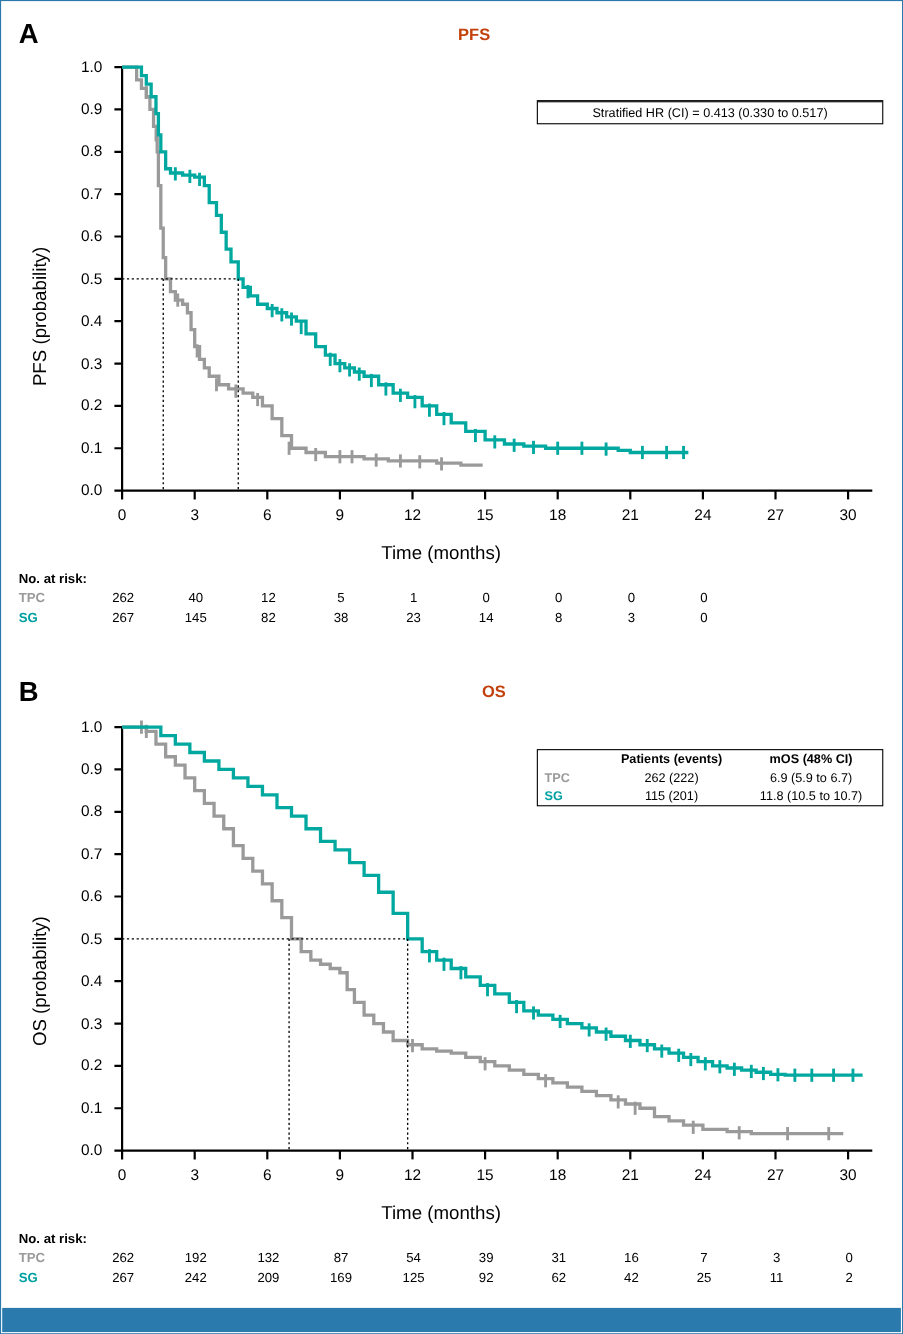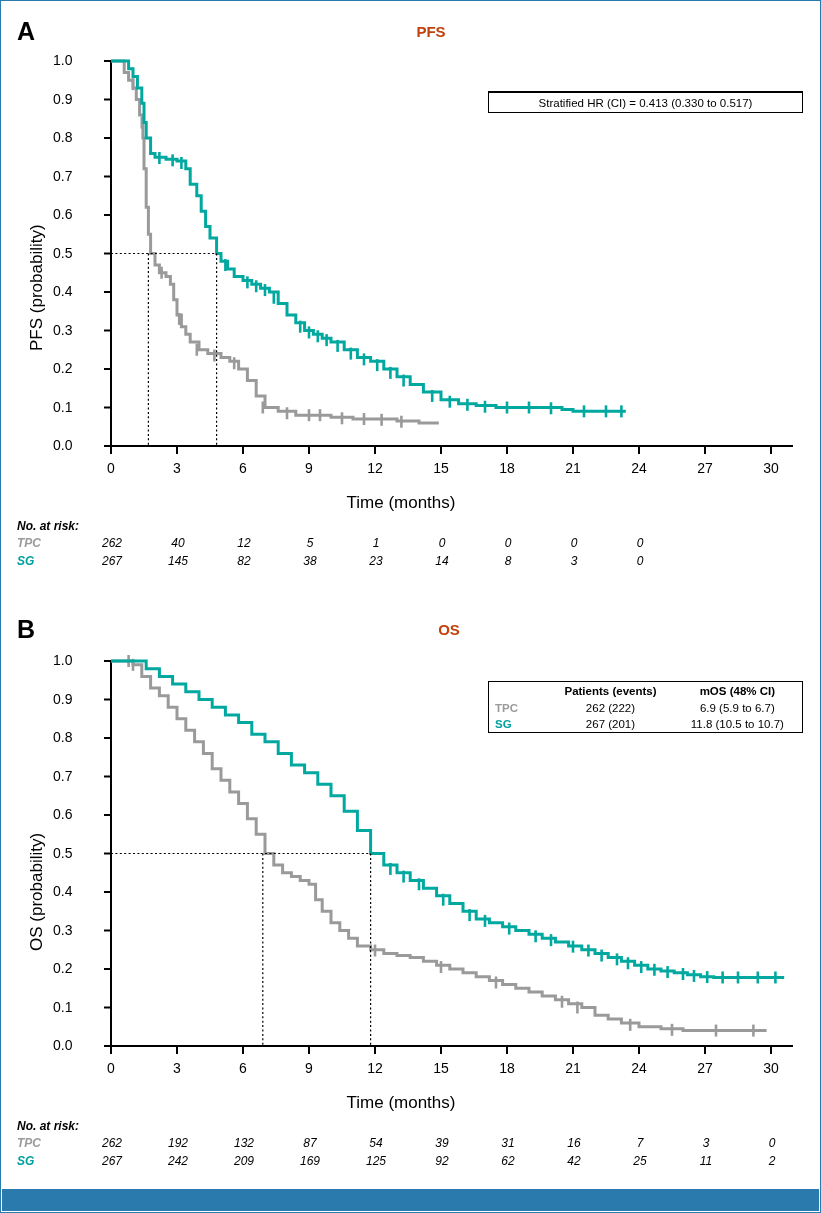--- a/index.html
+++ b/index.html
@@ -36,20 +36,21 @@
     font-size: 15px;
     font-weight: bold;
     color: #c2410c;
     text-align: center;
     width: 200px;
   }
   .ytick-label {
     position: absolute;
     font-size: 14px;
     color: #000;
+    text-align: right;
     width: 40px;
   }
   .xtick-label {
     position: absolute;
     font-size: 14px;
     color: #000;
     text-align: center;
     width: 30px;
   }
   .axis-title-x {
@@ -96,21 +97,20 @@
     border-top: 1px solid #000;
     text-align: center;
     padding: 4px 6px 3px 6px;
     font-size: 11.5px;
   }
 
   .risk-block {
     position: absolute;
     font-size: 12px;
     color: #000;
-    font-style: italic;
   }
   .risk-title { font-weight: bold; font-size: 12px; margin-bottom: 3px; }
   .risk-row { position: relative; height: 18px; }
   .risk-arm-label {
     position: absolute; left: 0; width: 44px;
     font-weight: bold; font-size: 12px;
   }
   .risk-arm-tpc { color: #9a9a9a; }
   .risk-arm-sg { color: #00a0a0; }
   .risk-val {
@@ -384,21 +384,21 @@
           <th style="width:125px;">Patients (events)</th>
           <th style="width:130px;">mOS (48% CI)</th>
         </tr>
         <tr>
           <td class="arm-tpc">TPC</td>
           <td>262 (222)</td>
           <td>6.9 (5.9 to 6.7)</td>
         </tr>
         <tr>
           <td class="arm-sg">SG</td>
-          <td>267 (201)</td>
+          <td>115 (201)</td>
           <td>11.8 (10.5 to 10.7)</td>
         </tr>
       </tbody>
         </table>
     </div>
 
     <div class="risk-block" style="left:16px; top:518px; width:790px;">
       <div class="risk-title">No. at risk:</div>
       <div class="risk-row">
         <span class="risk-arm-label risk-arm-tpc">TPC</span>

